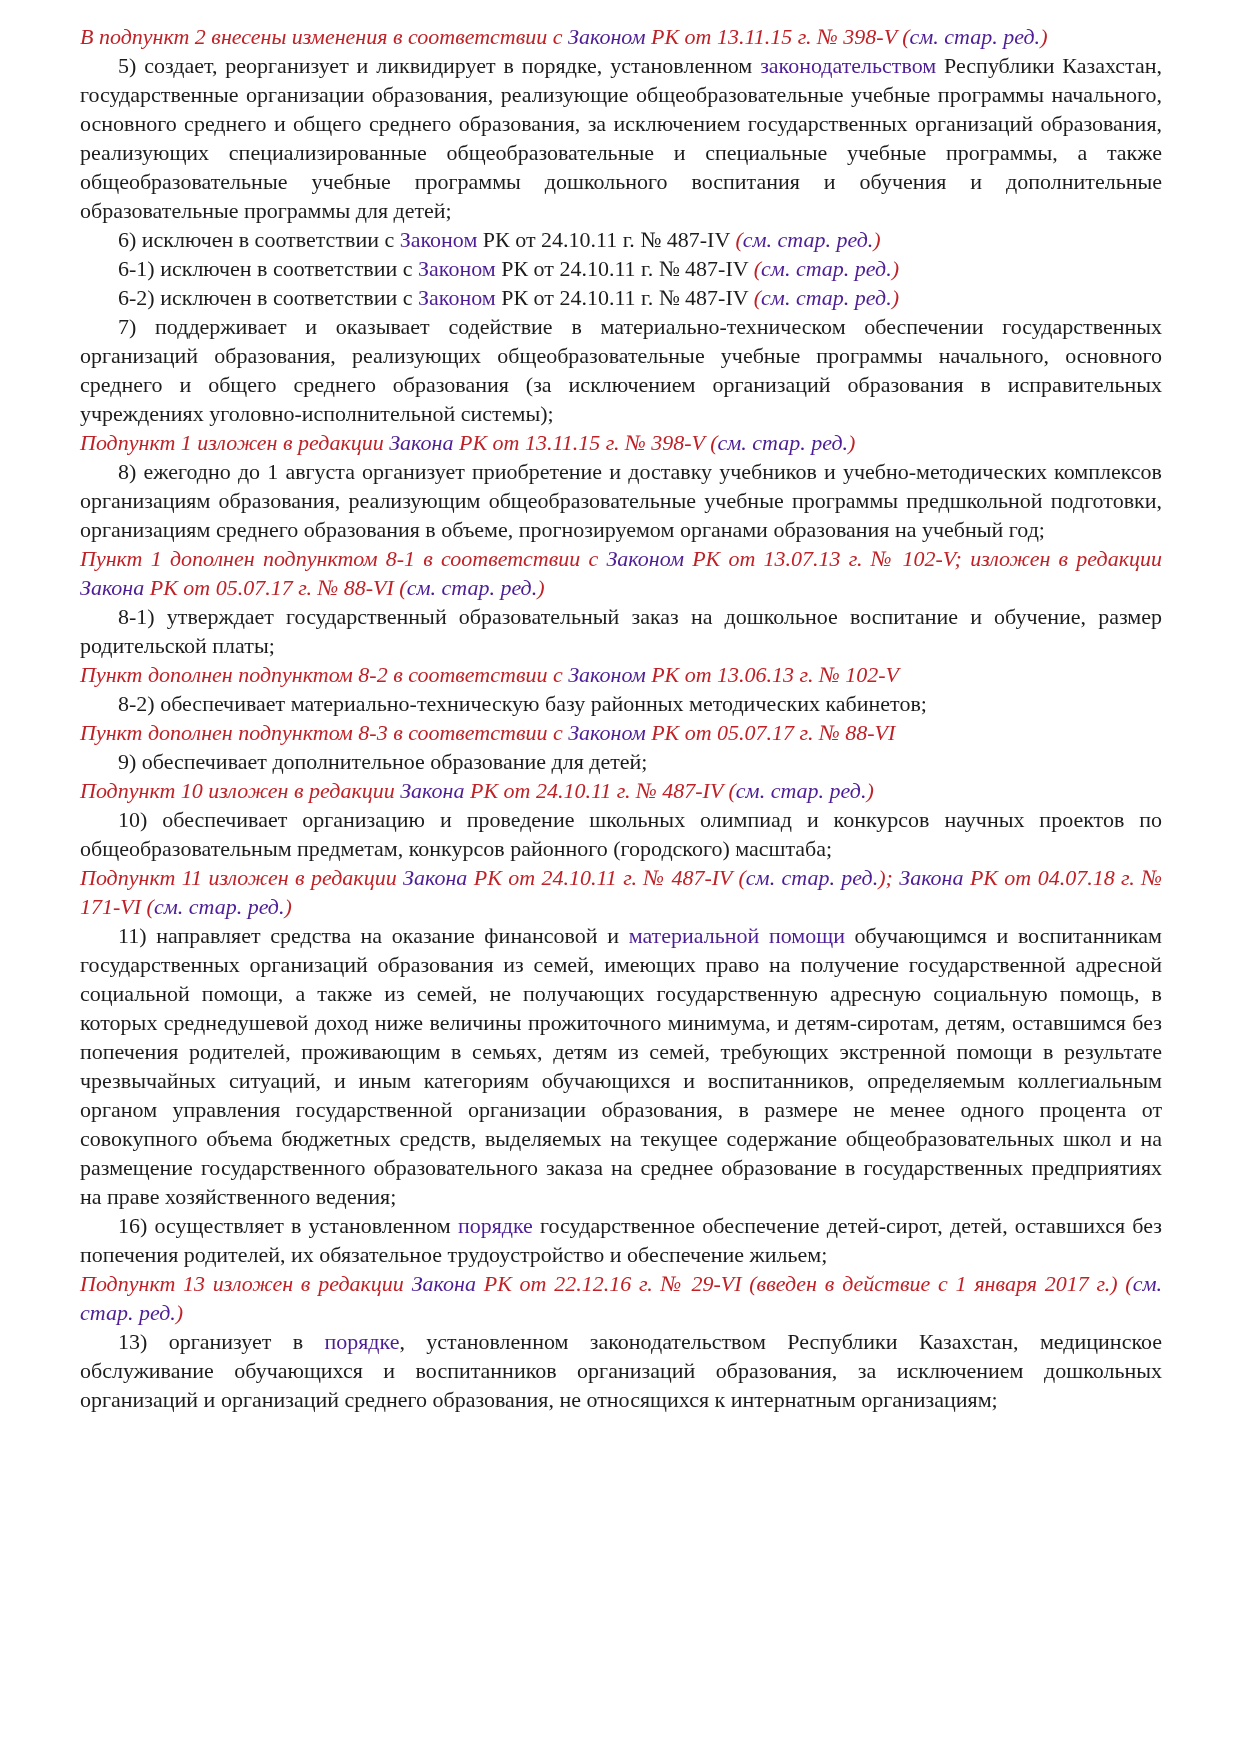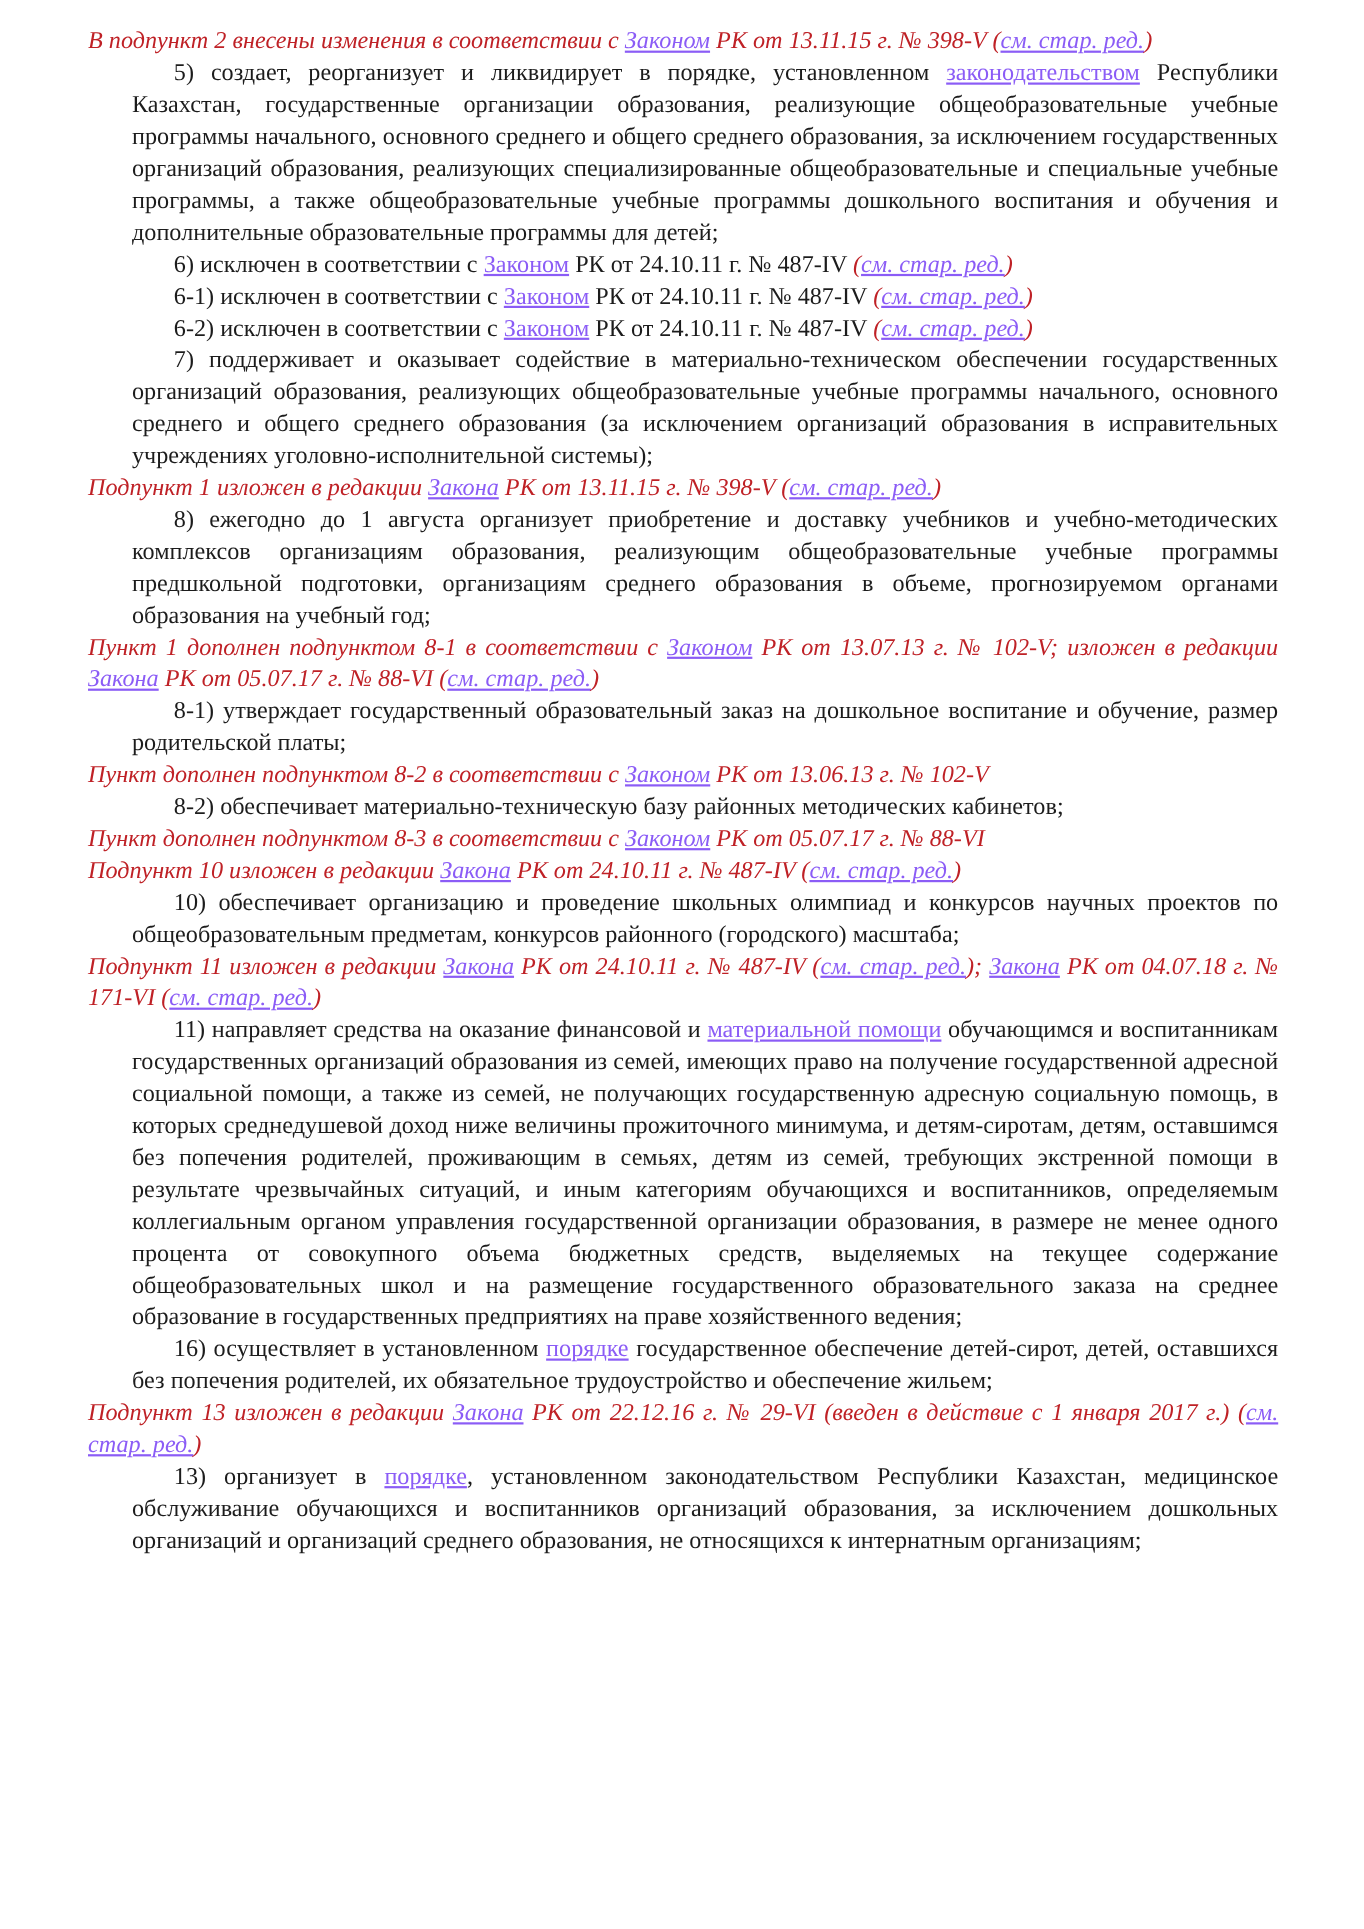--- a/index.html
+++ b/index.html
@@ -22,25 +22,23 @@
     padding: 0;
     text-align: justify;
     color: #1c1c1c;
   }
   p.para.red {
     color: #bf2126;
     font-style: italic;
   }
   p.para.body {
     text-indent: 38px;
-    margin-left: 40px;
   }
   span.a {
-    color: #8b5cf6;
-    text-decoration: underline;
+    color: #4c1d95;
     cursor: pointer;
   }
   span.i {
     font-style: italic;
   }
   span.r {
     color: #bf2126;
     font-style: italic;
   }
 </style>
@@ -54,20 +52,21 @@
     <p class="para body"><span>6-1) исключен в соответствии с </span><span class="a">Законом</span><span> РК от 24.10.11 г. № 487-IV </span><span class="r">(</span><span class="a i">см. стар. ред.</span><span class="r">)</span></p>
     <p class="para body"><span>6-2) исключен в соответствии с </span><span class="a">Законом</span><span> РК от 24.10.11 г. № 487-IV </span><span class="r">(</span><span class="a i">см. стар. ред.</span><span class="r">)</span></p>
     <p class="para body"><span>7) поддерживает и оказывает содействие в материально-техническом обеспечении государственных организаций образования, реализующих общеобразовательные учебные программы начального, основного среднего и общего среднего образования (за исключением организаций образования в исправительных учреждениях уголовно-исполнительной системы);</span></p>
     <p class="para red"><span>Подпункт 1 изложен в редакции </span><span class="a">Закона</span><span> РК от 13.11.15 г. № 398-V </span><span>(</span><span class="a">см. стар. ред.</span><span>)</span></p>
     <p class="para body"><span>8) ежегодно до 1 августа организует приобретение и доставку учебников и учебно-методических комплексов организациям образования, реализующим общеобразовательные учебные программы предшкольной подготовки, организациям среднего образования в объеме, прогнозируемом органами образования на учебный год;</span></p>
     <p class="para red"><span>Пункт 1 дополнен подпунктом 8-1 в соответствии с </span><span class="a">Законом</span><span> РК от 13.07.13 г. № 102-V; изложен в редакции </span><span class="a">Закона</span><span> РК от 05.07.17 г. № 88-VI </span><span>(</span><span class="a">см. стар. ред.</span><span>)</span></p>
     <p class="para body"><span>8-1) утверждает государственный образовательный заказ на дошкольное воспитание и обучение, размер родительской платы;</span></p>
     <p class="para red"><span>Пункт дополнен подпунктом 8-2 в соответствии с </span><span class="a">Законом</span><span> РК от 13.06.13 г. № 102-V</span></p>
     <p class="para body"><span>8-2) обеспечивает материально-техническую базу районных методических кабинетов;</span></p>
     <p class="para red"><span>Пункт дополнен подпунктом 8-3 в соответствии с </span><span class="a">Законом</span><span> РК от 05.07.17 г. № 88-VI</span></p>
+    <p class="para body"><span>9) обеспечивает дополнительное образование для детей;</span></p>
     <p class="para red"><span>Подпункт 10 изложен в редакции </span><span class="a">Закона</span><span> РК от 24.10.11 г. № 487-IV </span><span>(</span><span class="a">см. стар. ред.</span><span>)</span></p>
     <p class="para body"><span>10) обеспечивает организацию и проведение школьных олимпиад и конкурсов научных проектов по общеобразовательным предметам, конкурсов районного (городского) масштаба;</span></p>
     <p class="para red"><span>Подпункт 11 изложен в редакции </span><span class="a">Закона</span><span> РК от 24.10.11 г. № 487-IV </span><span>(</span><span class="a">см. стар. ред.</span><span>); </span><span class="a">Закона</span><span> РК от 04.07.18 г. № 171-VI </span><span>(</span><span class="a">см. стар. ред.</span><span>)</span></p>
     <p class="para body"><span>11) направляет средства на оказание финансовой и </span><span class="a">материальной помощи</span><span> обучающимся и воспитанникам государственных организаций образования из семей, имеющих право на получение государственной адресной социальной помощи, а также из семей, не получающих государственную адресную социальную помощь, в которых среднедушевой доход ниже величины прожиточного минимума, и детям-сиротам, детям, оставшимся без попечения родителей, проживающим в семьях, детям из семей, требующих экстренной помощи в результате чрезвычайных ситуаций, и иным категориям обучающихся и воспитанников, определяемым коллегиальным органом управления государственной организации образования, в размере не менее одного процента от совокупного объема бюджетных средств, выделяемых на текущее содержание общеобразовательных школ и на размещение государственного образовательного заказа на среднее образование в государственных предприятиях на праве хозяйственного ведения;</span></p>
     <p class="para body"><span>16) осуществляет в установленном </span><span class="a">порядке</span><span> государственное обеспечение детей-сирот, детей, оставшихся без попечения родителей, их обязательное трудоустройство и обеспечение жильем;</span></p>
     <p class="para red"><span>Подпункт 13 изложен в редакции </span><span class="a">Закона</span><span> РК от 22.12.16 г. № 29-VI (введен в действие с 1 января 2017 г.) </span><span>(</span><span class="a">см. стар. ред.</span><span>)</span></p>
     <p class="para body"><span>13) организует в </span><span class="a">порядке</span><span>, установленном законодательством Республики Казахстан, медицинское обслуживание обучающихся и воспитанников организаций образования, за исключением дошкольных организаций и организаций среднего образования, не относящихся к интернатным организациям;</span></p>
   </div>
 
 </body></html>

